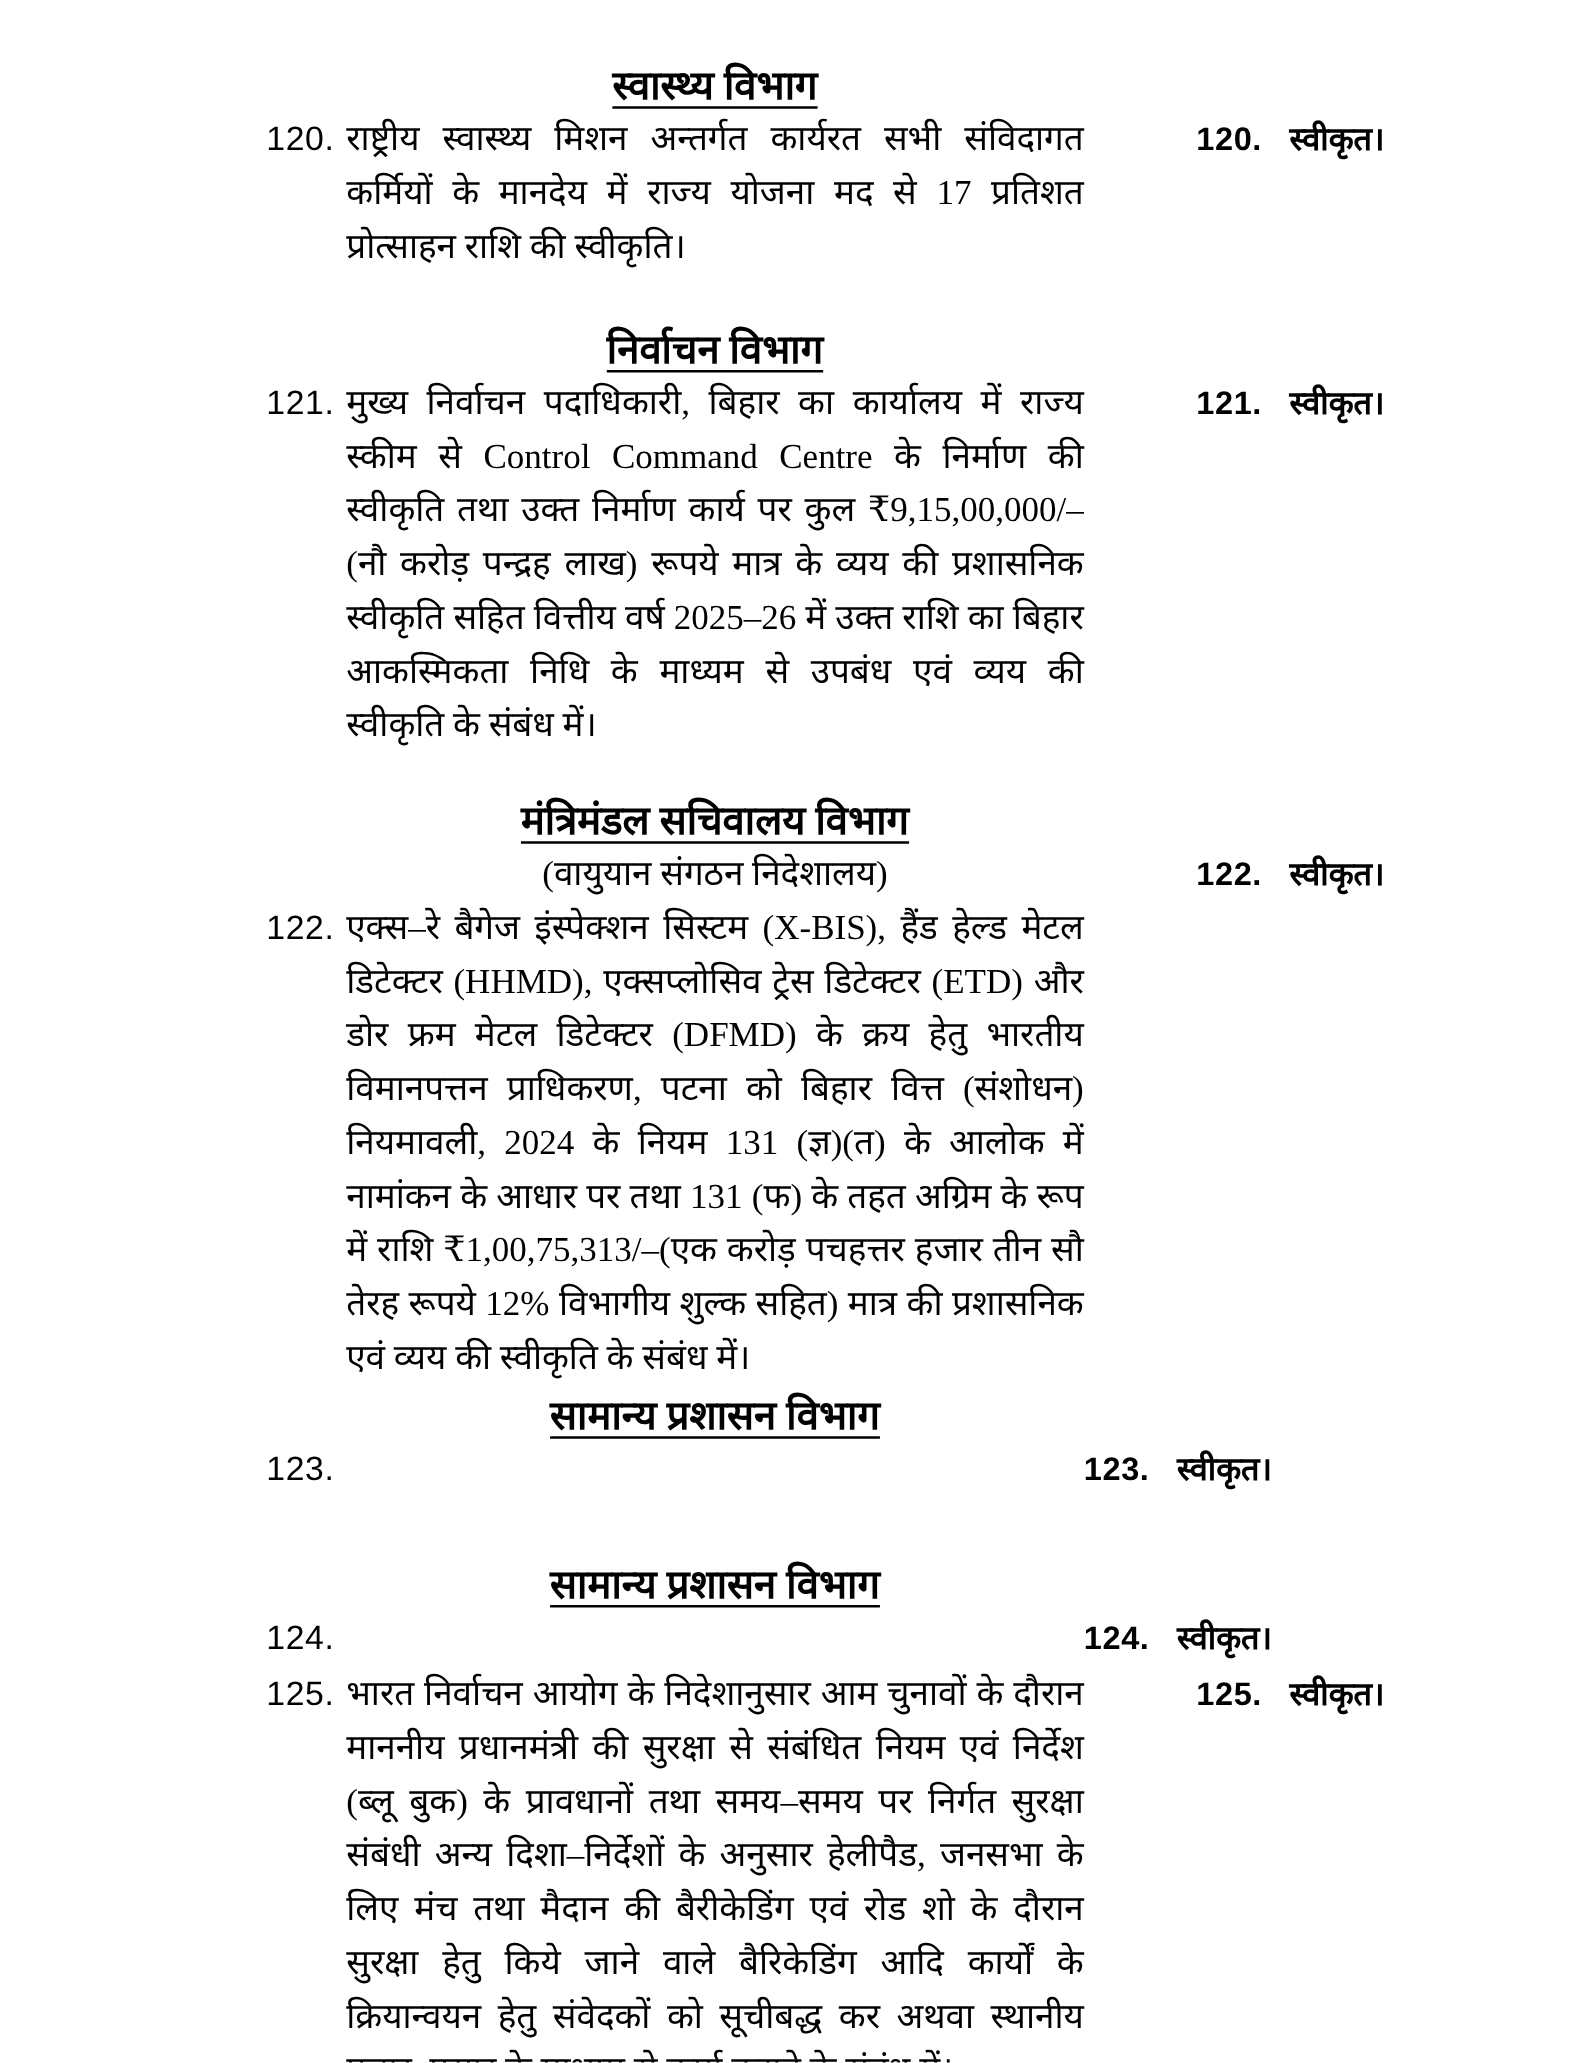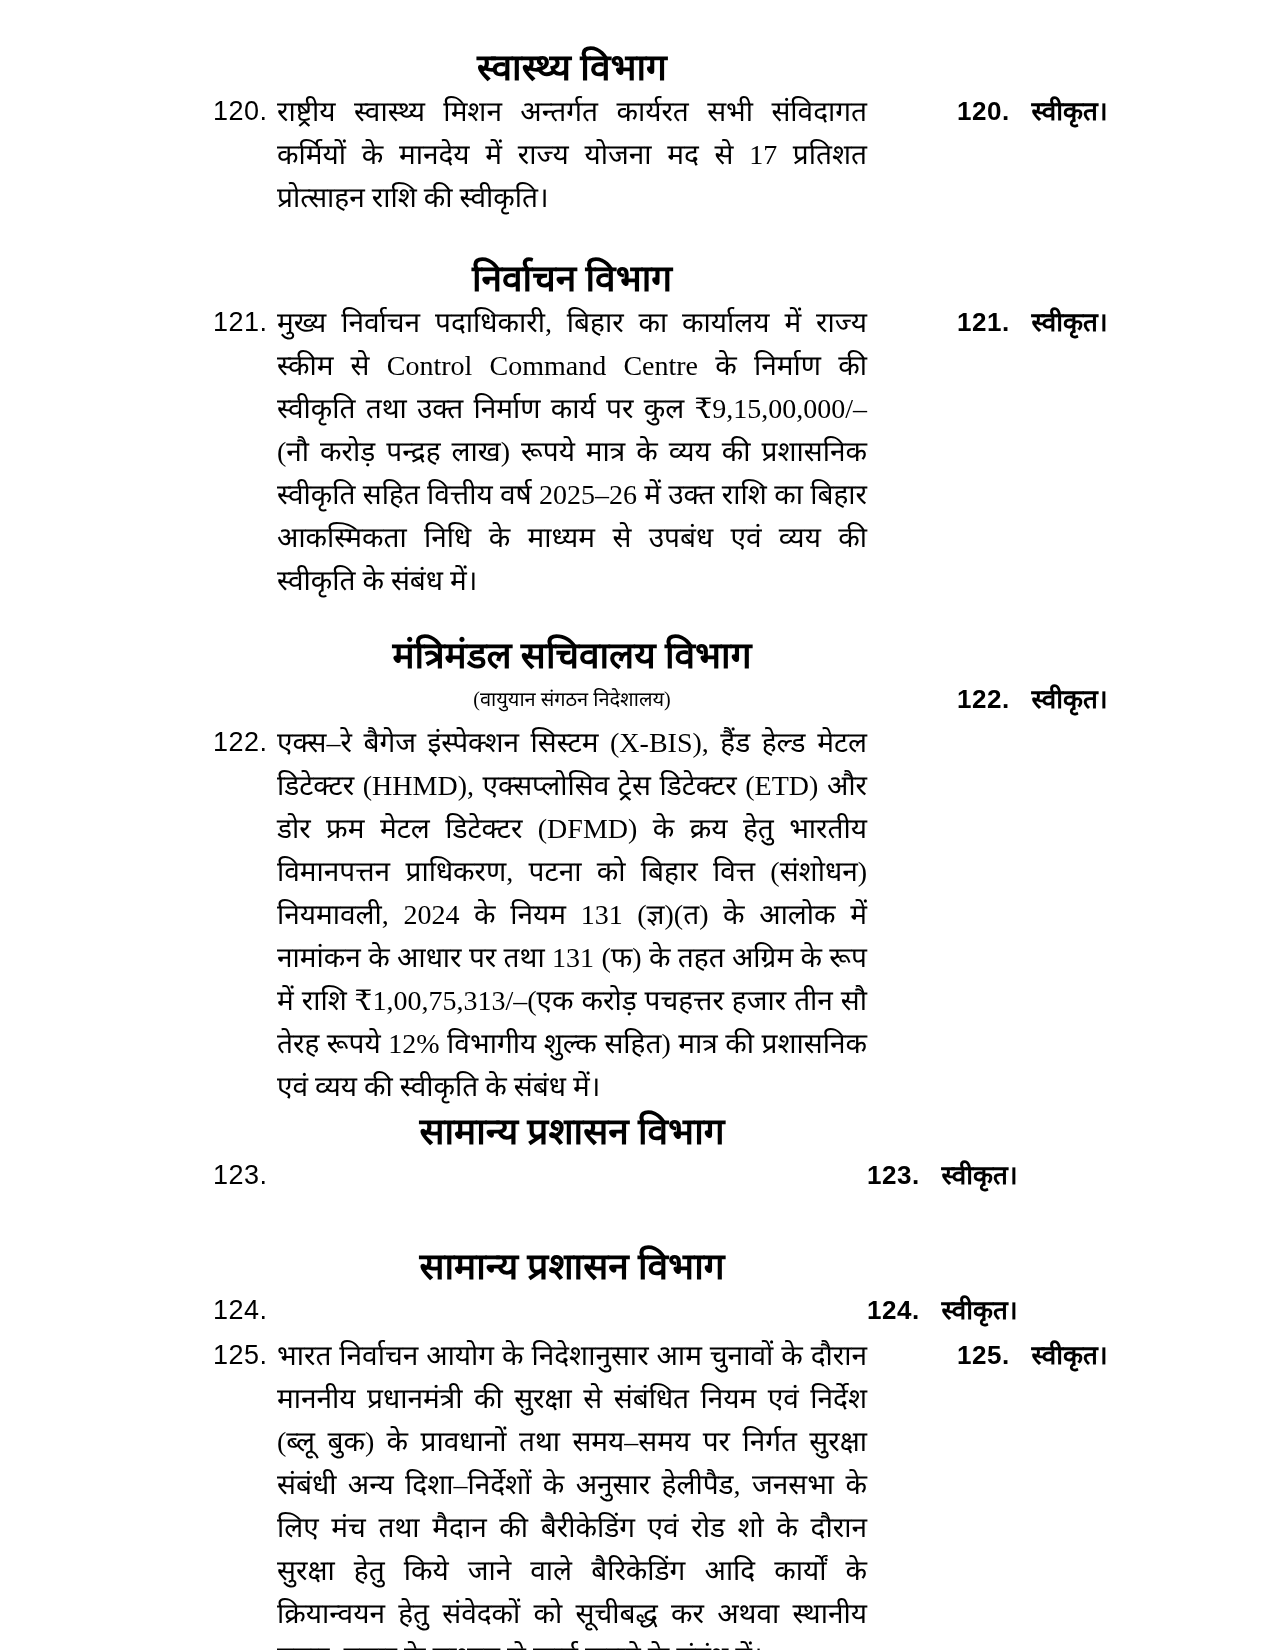--- a/index.html
+++ b/index.html
@@ -35,28 +35,29 @@
     font-size: 27px;
     line-height: 43px;
     letter-spacing: 0.5px;
   }
   .text-col {
     font-size: 28px;
     line-height: 43px;
   }
   .heading {
     font-weight: bold;
-    font-size: 37px;
+    font-size: 32px;
     line-height: 44px;
     text-align: center;
+    text-decoration: underline;
     text-underline-offset: 6px;
     text-decoration-thickness: 2px;
   }
   .subheading {
-    font-size: 20px;
+    font-size: 28px;
     line-height: 43px;
     text-align: center;
   }
   .para {
     text-align: justify;
     text-justify: inter-word;
   }
   .approval {
     display: flex;
     gap: 22px;

